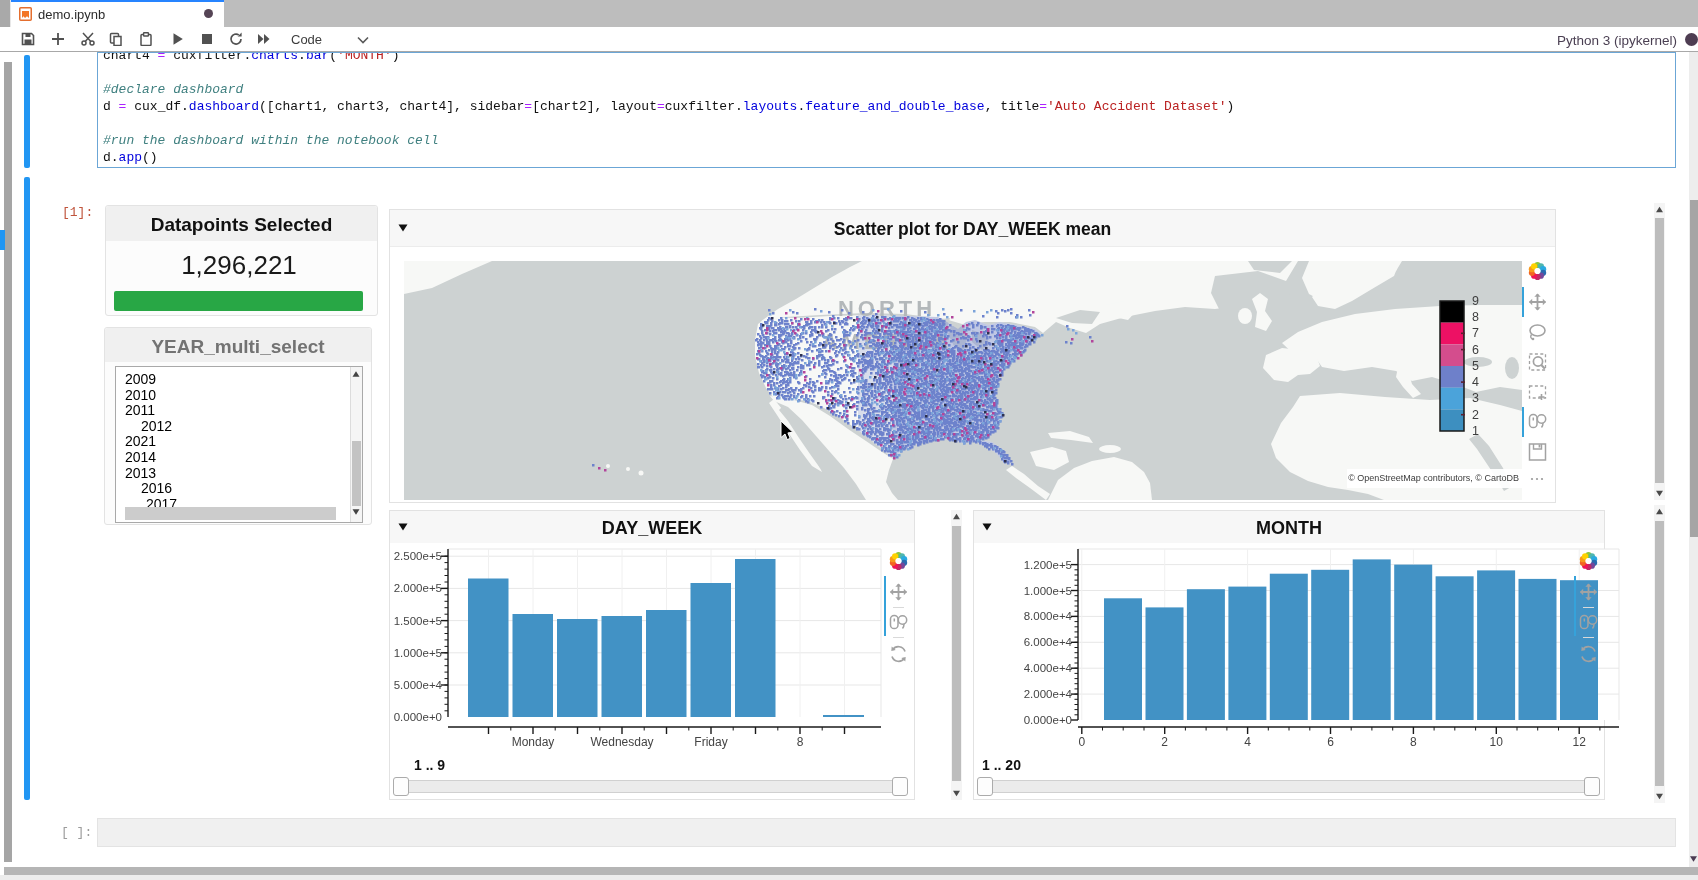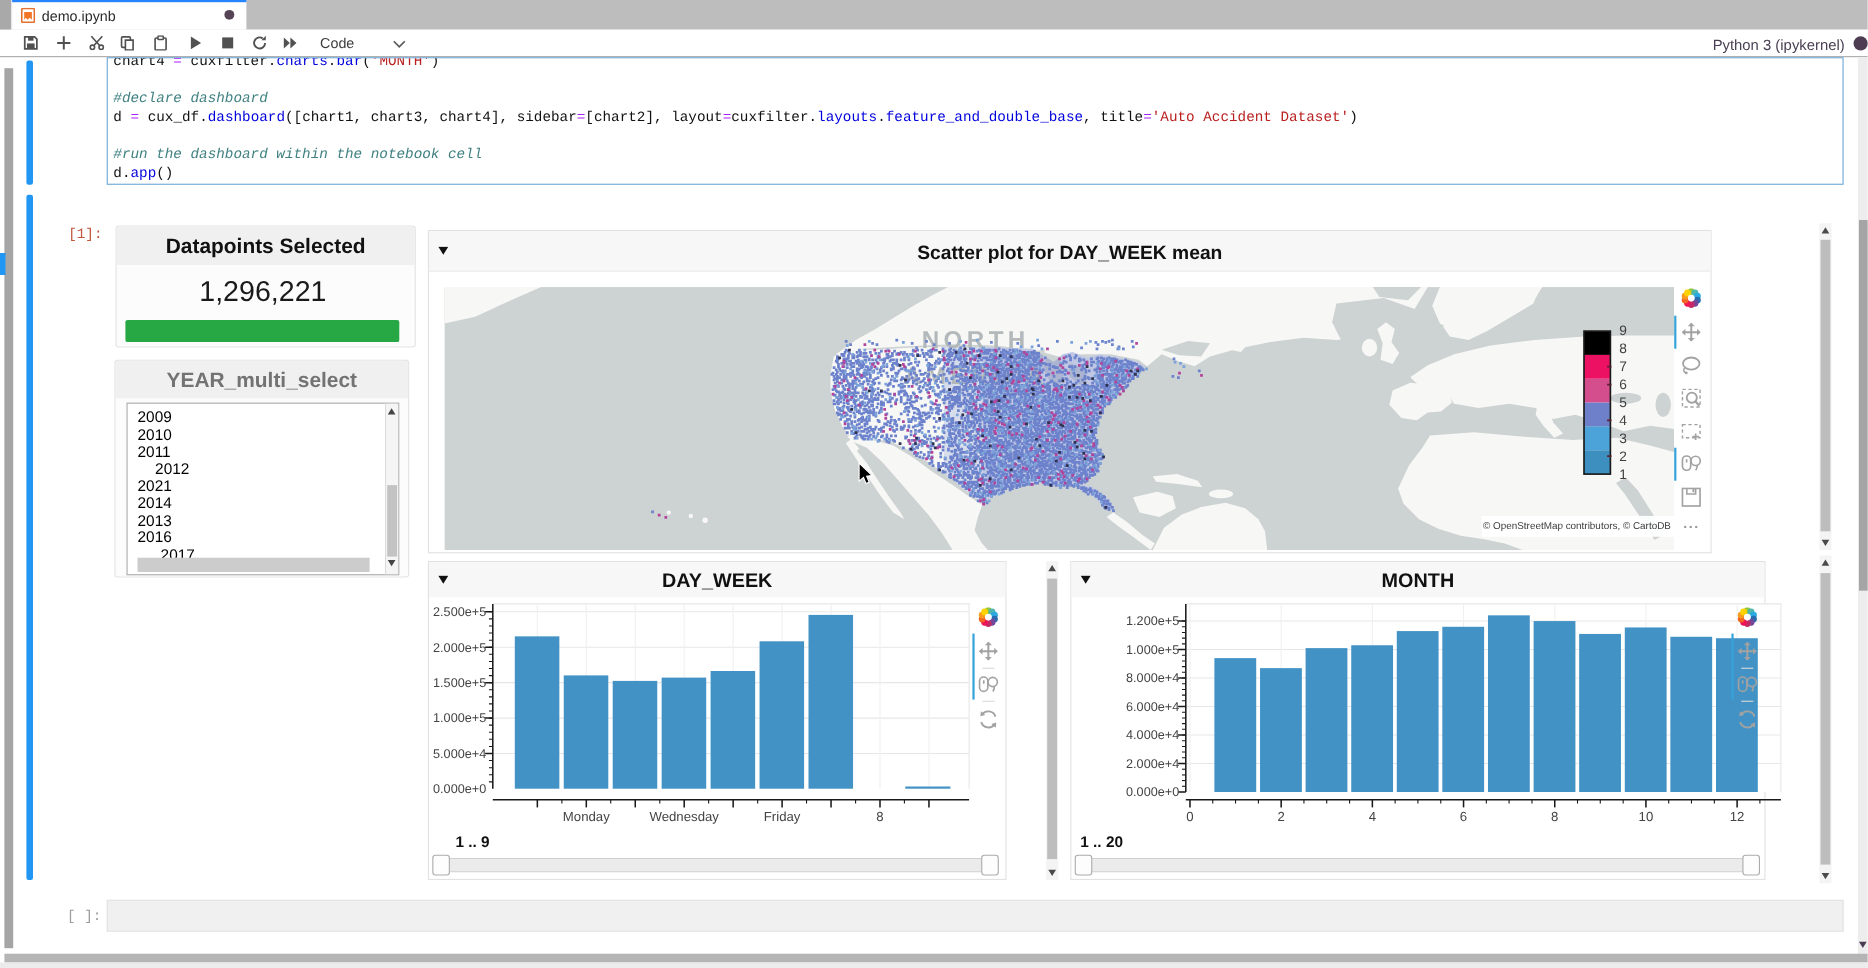--- a/index.html
+++ b/index.html
@@ -96,21 +96,21 @@
 <div class="abs" style="left:104px;top:336px;width:268px;text-align:center;font-size:19px;font-weight:bold;color:#737373;">YEAR_multi_select</div>
 <div class="abs" style="left:115px;top:366px;width:248px;height:157px;background:#fff;border:1px solid #a9a9a9;"></div>
 <div class="abs" style="left:125px;top:372px;font-size:14px;color:#000;font-family:'Liberation Sans',sans-serif;">
     <div style="height:15.6px;line-height:15.6px;">2009</div>
     <div style="height:15.6px;line-height:15.6px;">2010</div>
     <div style="height:15.6px;line-height:15.6px;">2011</div>
     <div style="height:15.6px;line-height:15.6px;margin-left:16px;">2012</div>
     <div style="height:15.6px;line-height:15.6px;">2021</div>
     <div style="height:15.6px;line-height:15.6px;">2014</div>
     <div style="height:15.6px;line-height:15.6px;">2013</div>
-    <div style="height:15.6px;line-height:15.6px;">2016</div>
+    <div style="height:15.6px;line-height:15.6px;margin-left:16px;">2016</div>
     <div style="height:15.6px;line-height:15.6px;margin-left:21px;">2017</div>
   </div>
 <div class="abs" style="left:350px;top:367px;width:12px;height:155px;background:#f5f5f5;border-left:1px solid #dcdcdc;"></div>
 <div class="abs" style="left:351px;top:370px;">
     <svg width="10" height="8" viewBox="0 0 10 8" style="display:block;">
       <path d="M1.5 6.800000000000001h7l-3.5 -5.6000000000000005z" fill="#444"></path>
     </svg>
   </div>
 <div class="abs" style="left:352px;top:441px;width:9px;height:65px;background:#c3c3c3;"></div>
 <div class="abs" style="left:351px;top:508px;">

